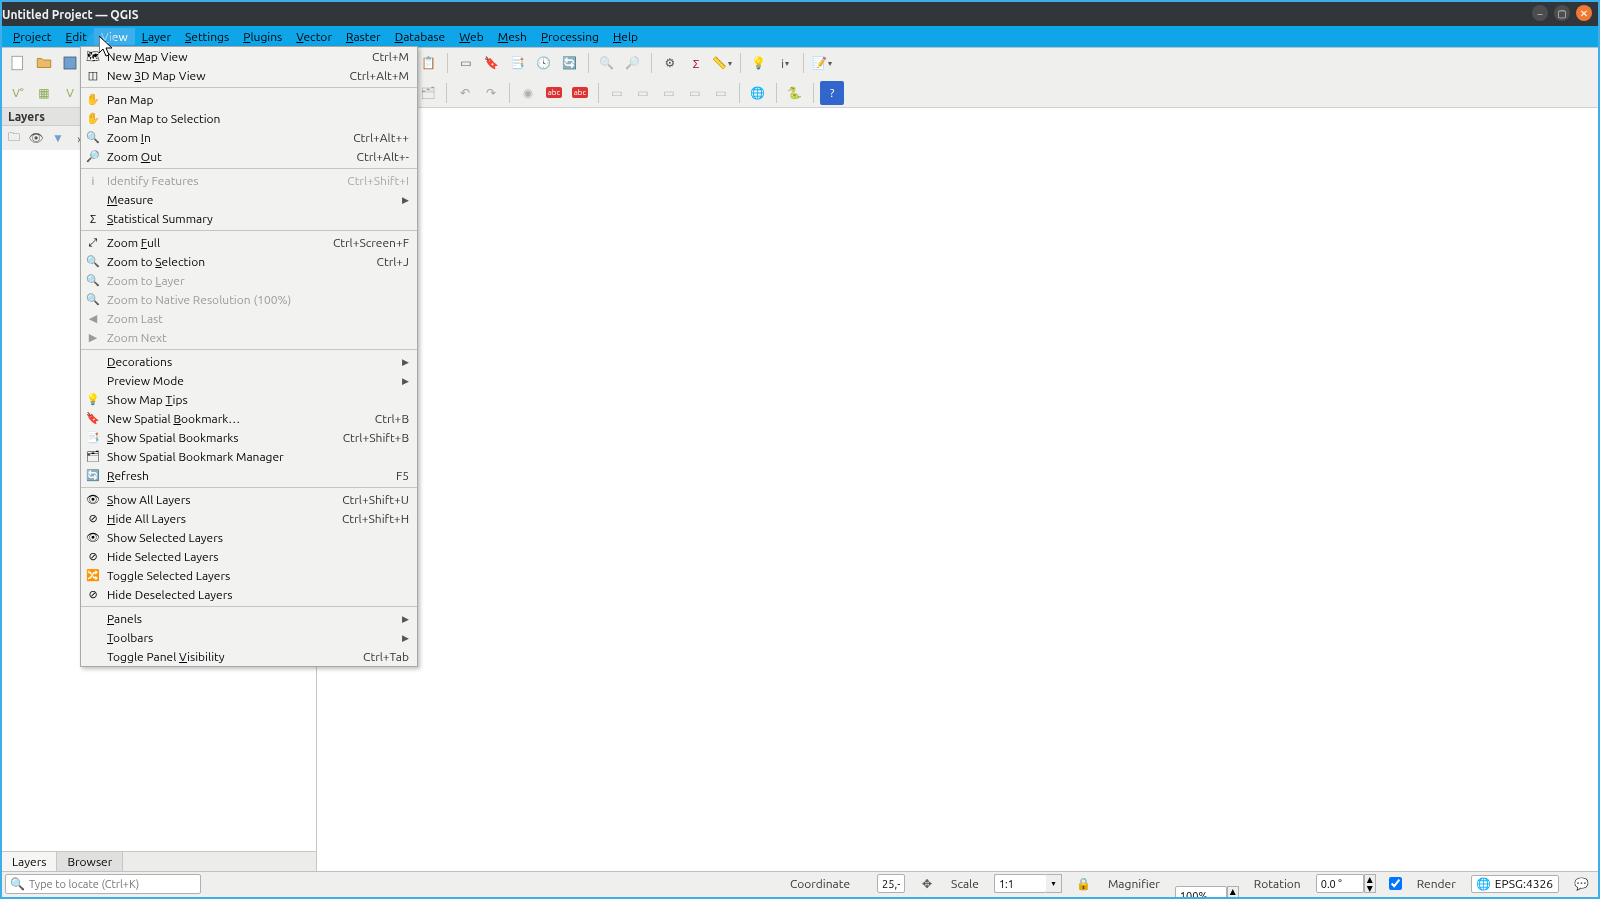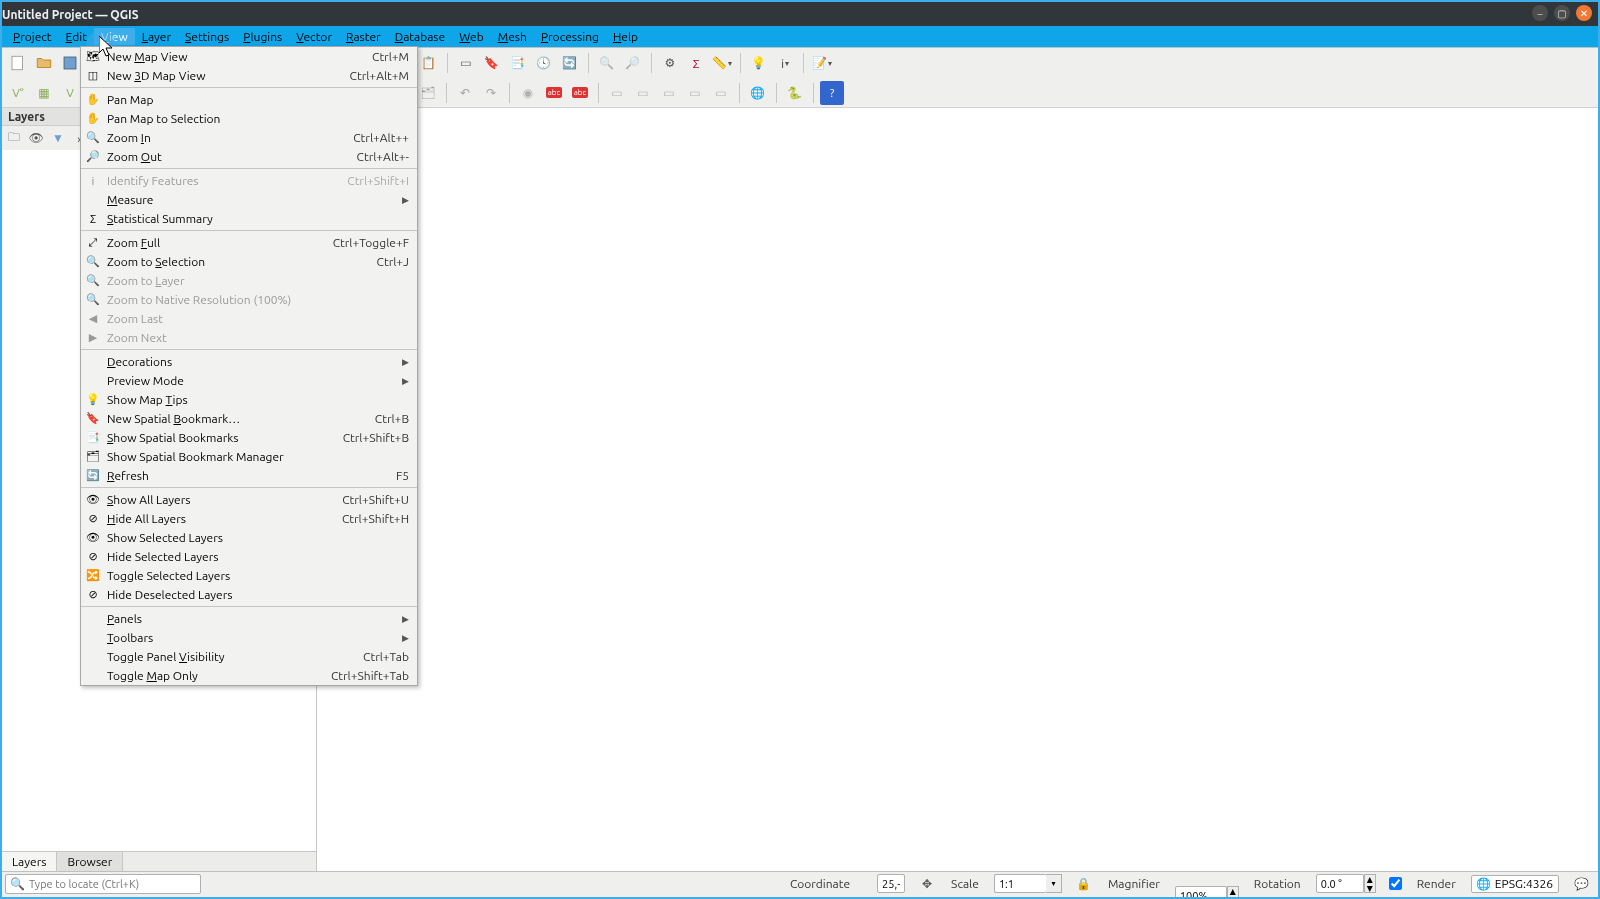--- a/index.html
+++ b/index.html
@@ -260,21 +260,21 @@
       <span class="cm-sub">▶</span>
     </div>
     <div class="cm-item">
       <span class="cm-icon">Σ</span>
       <span class="cm-label"><span class="ul">S</span>tatistical Summary</span>
     </div>
     <div class="cm-divider"></div>
     <div class="cm-item">
       <span class="cm-icon">⤢</span>
       <span class="cm-label">Zoom <span class="ul">F</span>ull</span>
-      <span class="cm-short">Ctrl+Toggle+F</span>
+      <span class="cm-short">Ctrl+Screen+F</span>
     </div>
     <div class="cm-item">
       <span class="cm-icon">🔍</span>
       <span class="cm-label">Zoom to <span class="ul">S</span>election</span>
       <span class="cm-short">Ctrl+J</span>
     </div>
     <div class="cm-item disabled">
       <span class="cm-icon">🔍</span>
       <span class="cm-label">Zoom to <span class="ul">L</span>ayer</span>
     </div>
@@ -359,25 +359,20 @@
     </div>
     <div class="cm-item">
       <span class="cm-icon"></span>
       <span class="cm-label"><span class="ul">T</span>oolbars</span>
       <span class="cm-sub">▶</span>
     </div>
     <div class="cm-item">
       <span class="cm-icon"></span>
       <span class="cm-label">Toggle Panel <span class="ul">V</span>isibility</span>
       <span class="cm-short">Ctrl+Tab</span>
-    </div>
-    <div class="cm-item">
-      <span class="cm-icon"></span>
-      <span class="cm-label">Toggle <span class="ul">M</span>ap Only</span>
-      <span class="cm-short">Ctrl+Shift+Tab</span>
     </div>
   </div>
 
 <div class="cursor-hl"></div>
 <div class="cursor">
   <svg width="18" height="24" viewBox="0 0 18 24">
       <path d="M0 0 L0 17 L4 13 L7 20 L10 19 L7 12 L13 12 Z" fill="#fff" stroke="#000"></path>
     </svg>
 </div>
 

